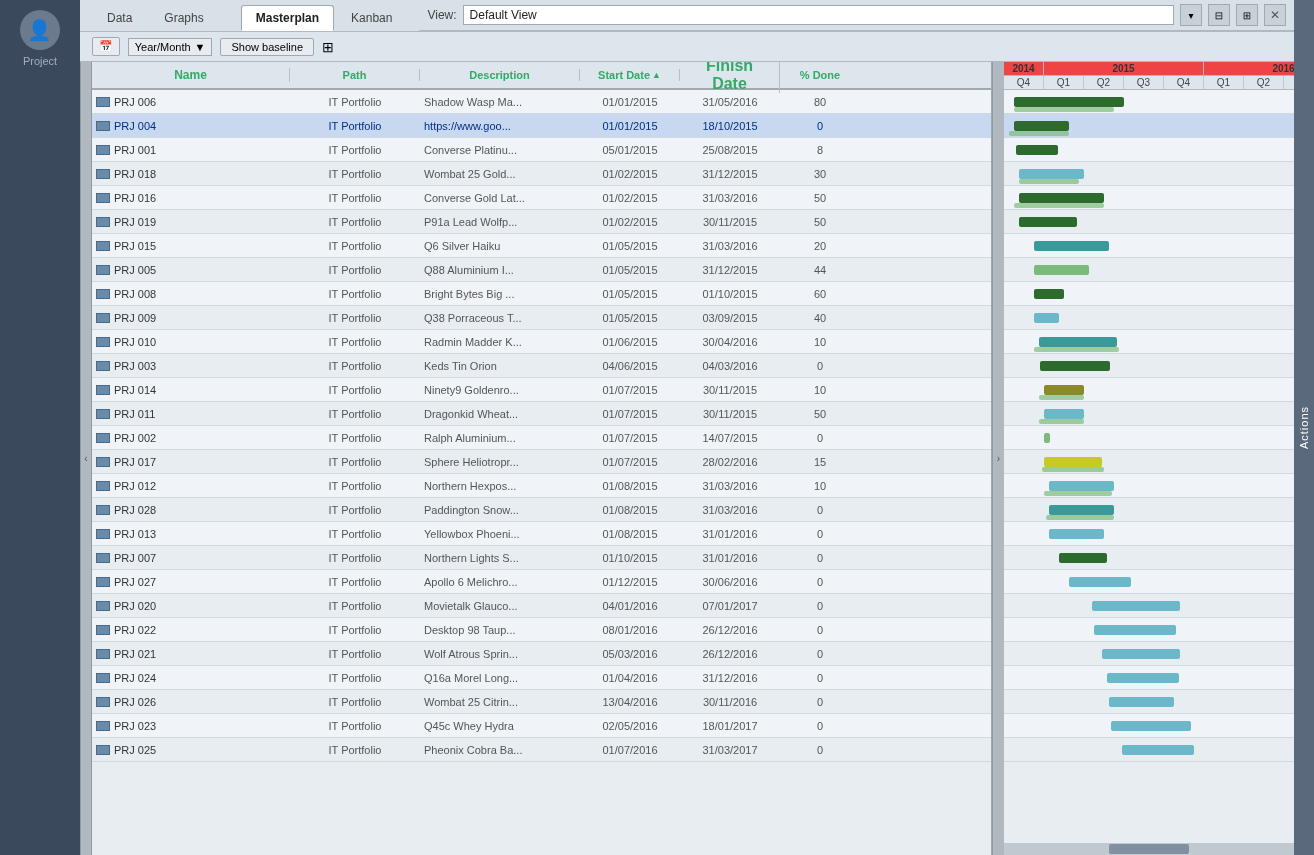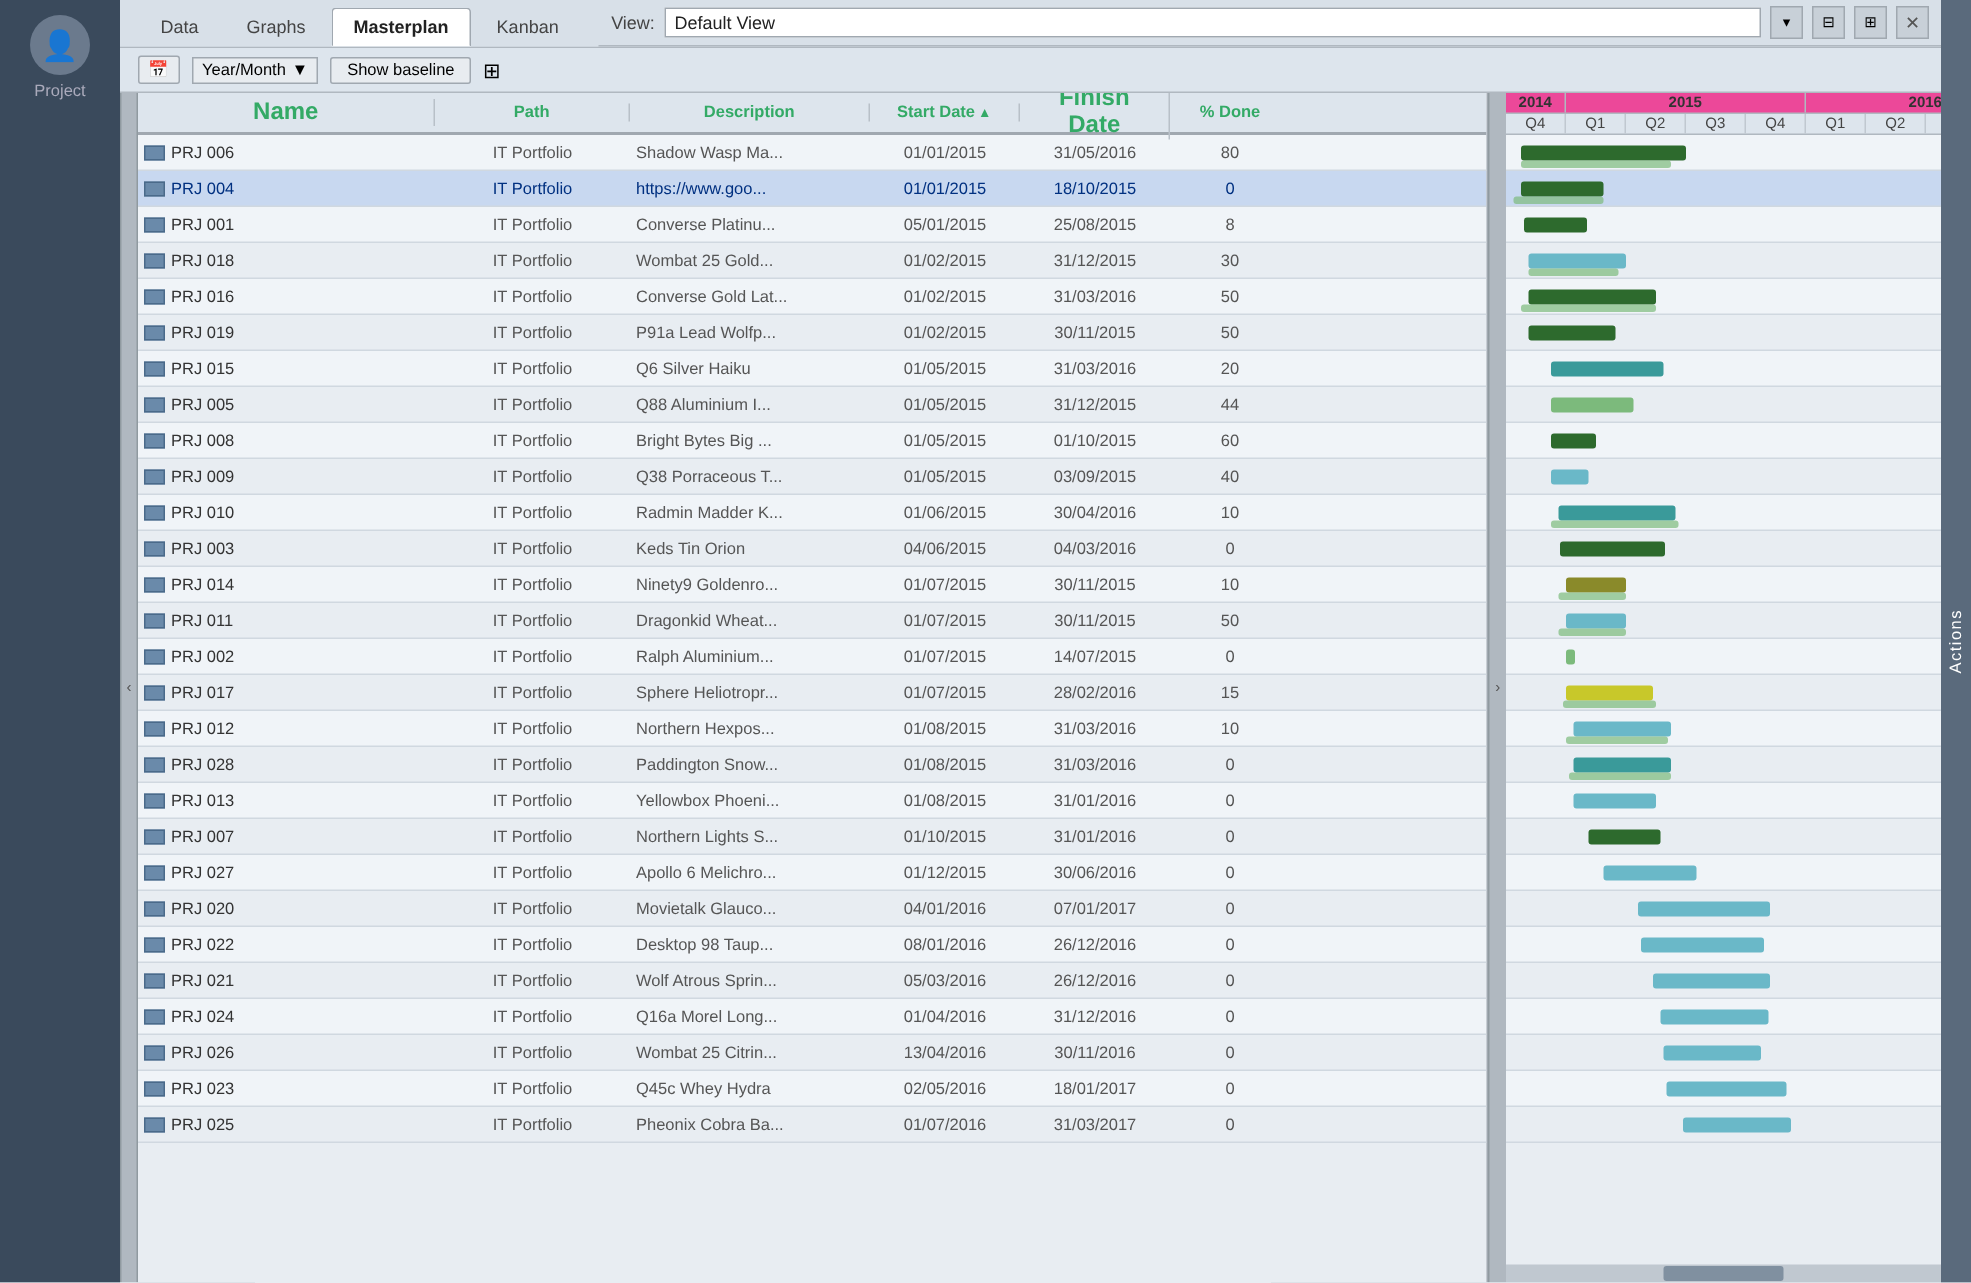--- a/index.html
+++ b/index.html
@@ -17,39 +17,39 @@
 
     .main-content { flex: 1; display: flex; flex-direction: column; background: #e8edf2; overflow: hidden; }
 
     .title-bar { background: #e0e8f0; padding: 8px 12px; border-bottom: 1px solid #c0c8d0; display: flex; align-items: center; justify-content: space-between; }
     .title-bar-left { display: flex; align-items: center; gap: 8px; }
     .title-text { font-size: 15px; font-weight: bold; color: #222; }
     .expand-btn { width: 18px; height: 18px; background: #9ab; border: 1px solid #789; cursor: pointer; display: flex; align-items: center; justify-content: center; font-size: 10px; color: #fff; }
 
     .tabs-bar { background: #d8e0e8; padding: 4px 12px 0; display: flex; align-items: center; gap: 2px; border-bottom: 1px solid #b0b8c0; }
     .tab { padding: 5px 14px; cursor: pointer; border: 1px solid transparent; font-size: 12px; color: #444; background: transparent; border-radius: 3px 3px 0 0; }
-    .tab.active { background: #fff; border-color: #a0a8b0; border-bottom-color: #fff; font-weight: bold; color: #222; }
+    .tab.active { background: #fff; border-color: #a0a8b0; border-bottom-color: #fff; font-weight: bold; color: #222; margin-left: 20px; }
 
     .view-row { display: flex; align-items: center; gap: 6px; padding: 4px 12px; background: #d8e0e8; border-bottom: 1px solid #b0b8c0; }
     .view-input { flex: 1; padding: 3px 6px; border: 1px solid #a0a8b0; background: #fff; font-size: 12px; color: #222; }
     .view-btn { width: 22px; height: 22px; background: #c8d0d8; border: 1px solid #a0a8b0; cursor: pointer; display: flex; align-items: center; justify-content: center; font-size: 10px; }
     .close-btn { width: 22px; height: 22px; background: #c8d0d8; border: 1px solid #a0a8b0; cursor: pointer; display: flex; align-items: center; justify-content: center; font-size: 12px; color: #555; }
 
     .toolbar { display: flex; align-items: center; gap: 8px; padding: 5px 12px; background: #dde5ed; border-bottom: 1px solid #b0b8c0; }
     .toolbar-btn { padding: 2px 6px; border: 1px solid #a0a8b0; background: #e8ecf0; cursor: pointer; font-size: 11px; border-radius: 2px; display: flex; align-items: center; gap: 3px; }
     .year-month-select { padding: 2px 6px; border: 1px solid #a0a8b0; background: #e8ecf0; font-size: 11px; cursor: pointer; display: flex; align-items: center; gap: 4px; }
     .baseline-btn { padding: 2px 10px; border: 1px solid #a0a8b0; background: #e8ecf0; cursor: pointer; font-size: 11px; border-radius: 2px; }
 
     .content-area { display: flex; flex: 1; overflow: hidden; }
 
     .gantt-left { width: 900px; flex-shrink: 0; overflow: hidden; border-right: 1px solid #a0a8b0; }
     .gantt-right { flex: 1; overflow: hidden; }
 
     .table-header { display: flex; background: #dde5ed; border-bottom: 2px solid #a0a8b0; height: 28px; align-items: center; }
-    .col-name { width: 198px; flex-shrink: 0; padding: 0 8px; color: #3a6; font-size: 16px; font-weight: bold; border-right: 1px solid #b8c0c8; text-align: center; }
+    .col-name { width: 198px; flex-shrink: 0; padding: 0 8px; color: #3a6; font-size: 12px; font-weight: bold; border-right: 1px solid #b8c0c8; text-align: center; }
     .col-path { width: 130px; flex-shrink: 0; padding: 0 8px; color: #3a6; font-size: 11px; font-weight: bold; border-right: 1px solid #b8c0c8; text-align: center; }
     .col-desc { width: 160px; flex-shrink: 0; padding: 0 8px; color: #3a6; font-size: 11px; font-weight: bold; border-right: 1px solid #b8c0c8; text-align: center; }
     .col-start { width: 100px; flex-shrink: 0; padding: 0 8px; color: #3a6; font-size: 11px; font-weight: bold; border-right: 1px solid #b8c0c8; text-align: center; }
     .col-finish { width: 100px; flex-shrink: 0; padding: 0 8px; color: #3a6; font-size: 16px; font-weight: bold; border-right: 1px solid #b8c0c8; text-align: center; }
     .col-done { width: 80px; flex-shrink: 0; padding: 0 8px; color: #3a6; font-size: 11px; font-weight: bold; text-align: center; }
 
     .sort-arrow { color: #3a6; font-size: 9px; }
 
     .table-body { overflow-y: auto; height: calc(100% - 28px); }
     .table-row { display: flex; height: 24px; align-items: center; border-bottom: 1px solid #d0d8e0; }
@@ -63,21 +63,21 @@
     .cell-path { width: 130px; flex-shrink: 0; color: #555; text-align: center; }
     .cell-desc { width: 160px; flex-shrink: 0; color: #555; }
     .cell-start { width: 100px; flex-shrink: 0; color: #555; text-align: center; }
     .cell-finish { width: 100px; flex-shrink: 0; color: #555; text-align: center; }
     .cell-done { width: 80px; flex-shrink: 0; color: #555; text-align: center; }
 
     .row-icon { width: 14px; height: 10px; background: #6a8aaa; border: 1px solid #4a6a8a; flex-shrink: 0; display: inline-block; }
 
     
     .gantt-timeline { display: flex; flex-direction: column; height: 100%; }
-    .timeline-header-years { display: flex; height: 14px; background: #ec4899; border-bottom: 1px solid #b0b8c0; }
+    .timeline-header-years { display: flex; height: 14px; background: #ef4444; border-bottom: 1px solid #b0b8c0; }
     .timeline-header-quarters { display: flex; height: 14px; background: #dde5ed; border-bottom: 1px solid #b0b8c0; }
 
     .year-cell { border-right: 1px solid #b0b8c0; display: flex; align-items: center; justify-content: center; font-size: 10px; font-weight: bold; color: #333; flex-shrink: 0; }
     .quarter-cell { border-right: 1px solid #c0c8d0; display: flex; align-items: center; justify-content: center; font-size: 10px; color: #444; flex-shrink: 0; }
 
     .gantt-bars-area { flex: 1; overflow: hidden; position: relative; }
     .gantt-row { height: 24px; border-bottom: 1px solid #d0d8e0; position: relative; display: flex; align-items: center; }
     .gantt-row:nth-child(odd) { background: #f0f4f8; }
     .gantt-row:nth-child(even) { background: #e8edf2; }
     .gantt-row.selected { background: #c8d8f0; }

